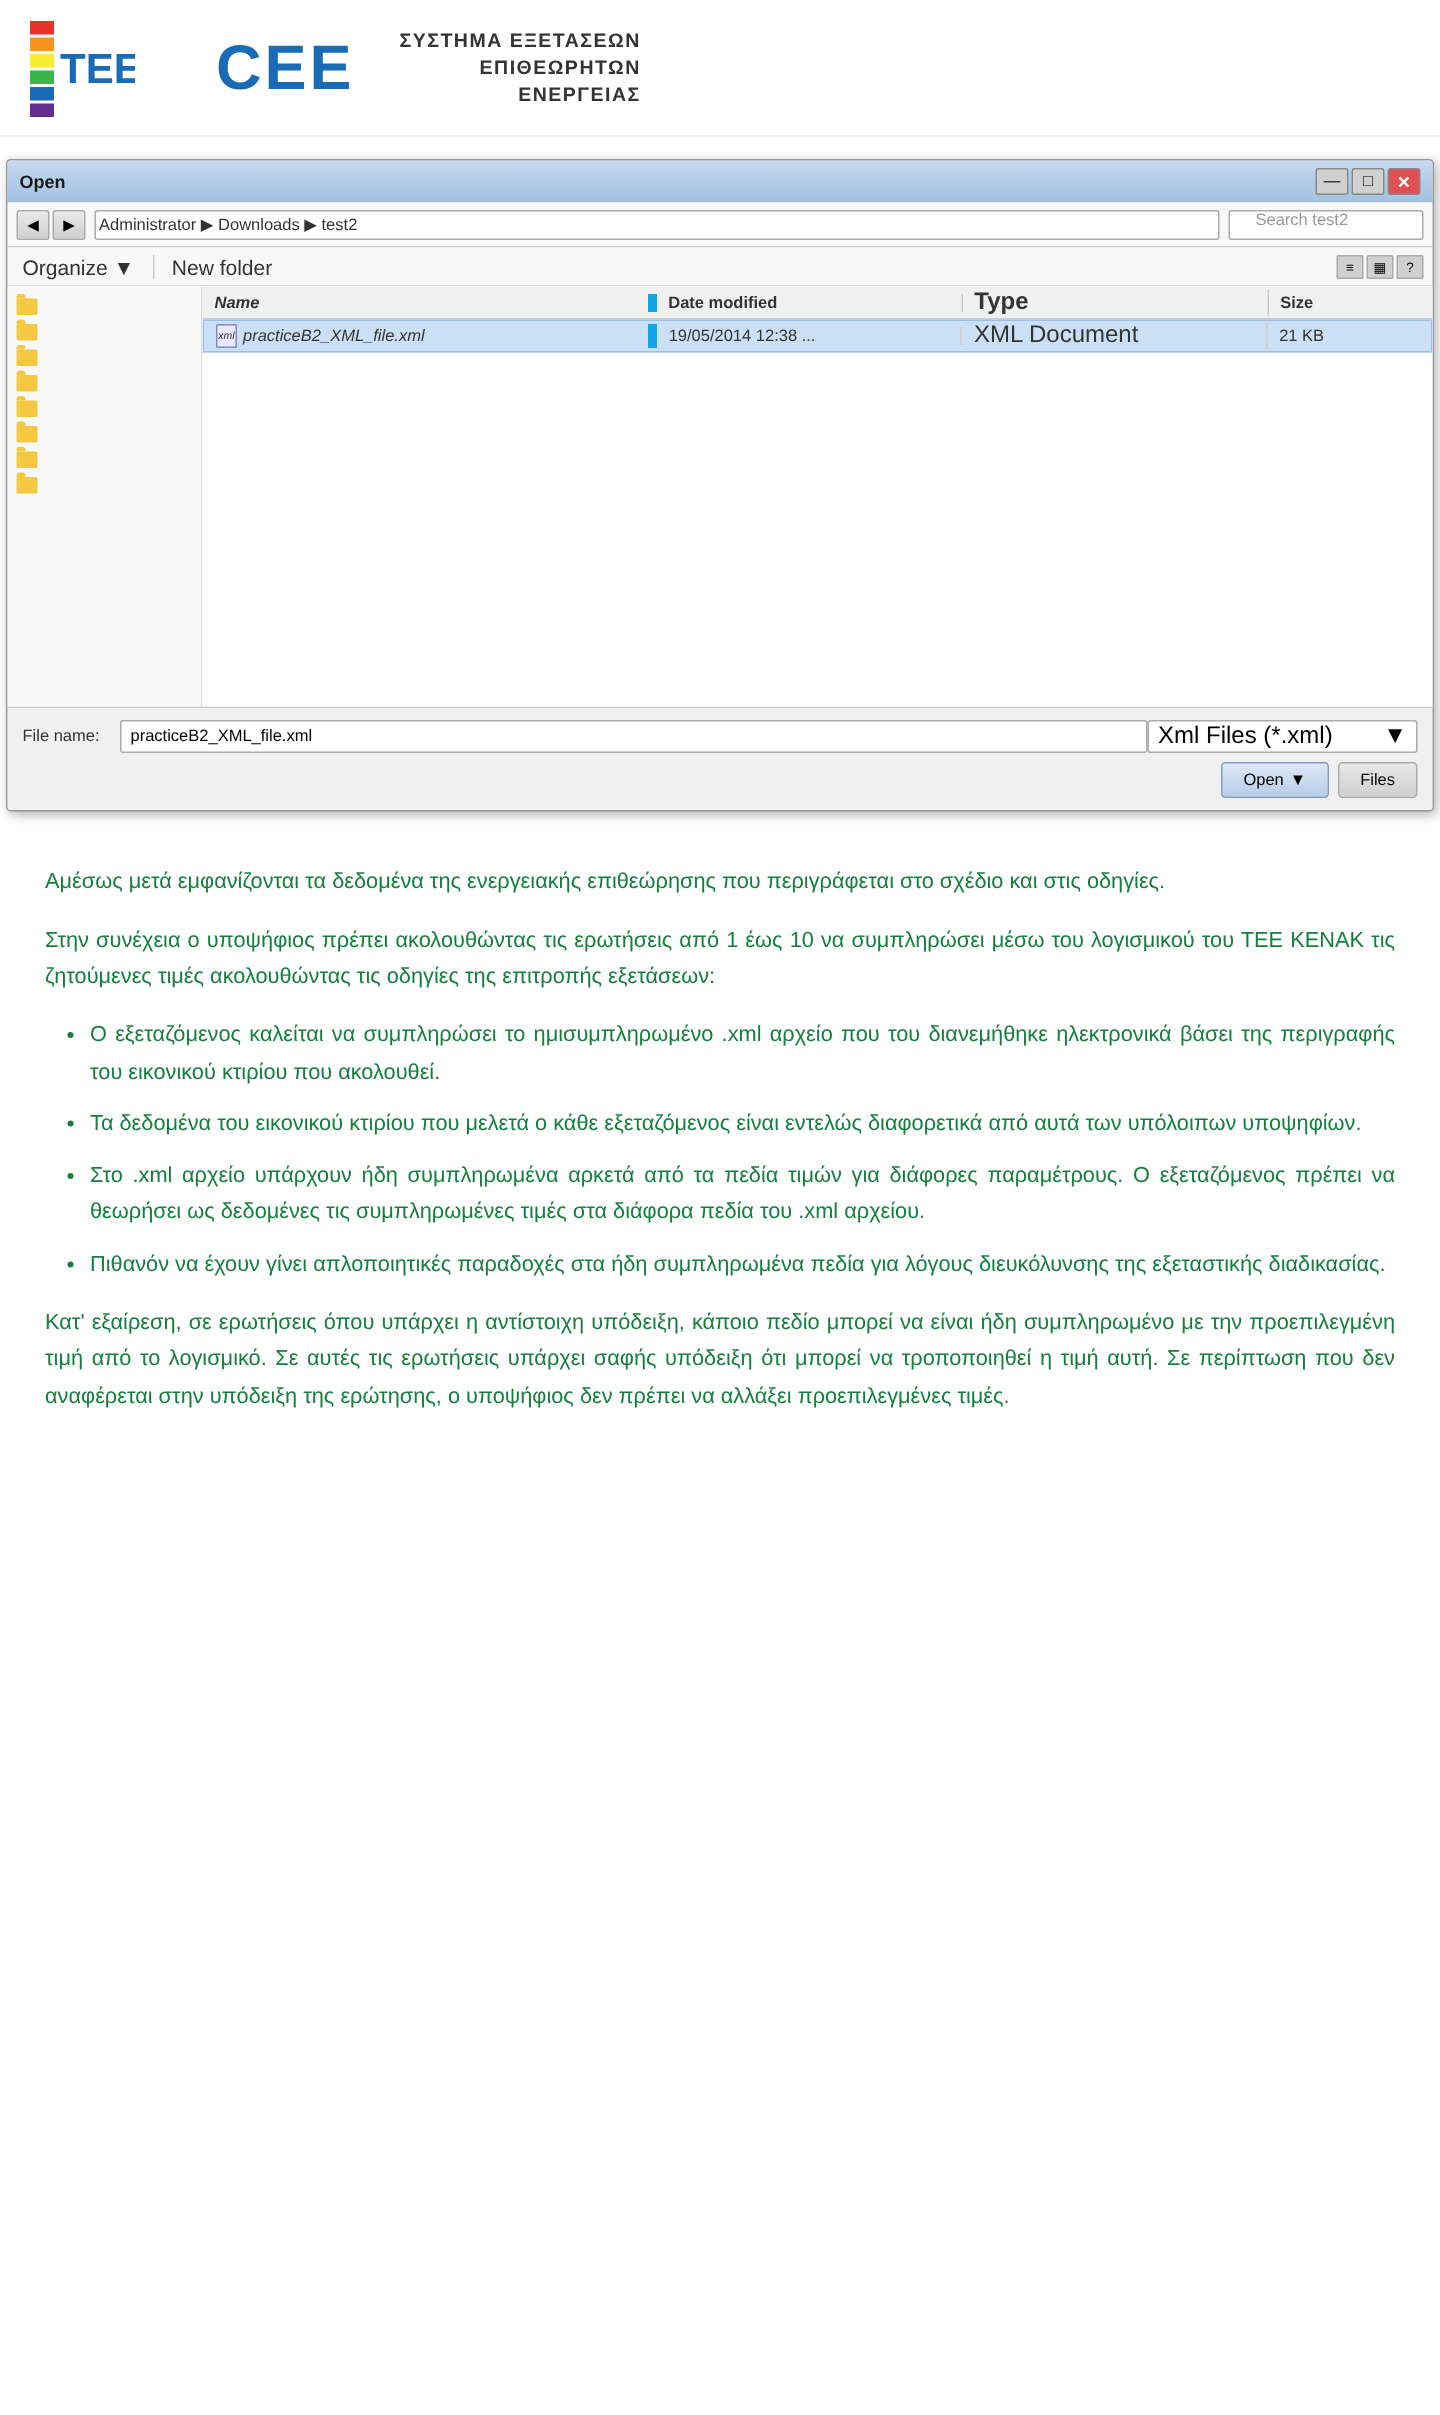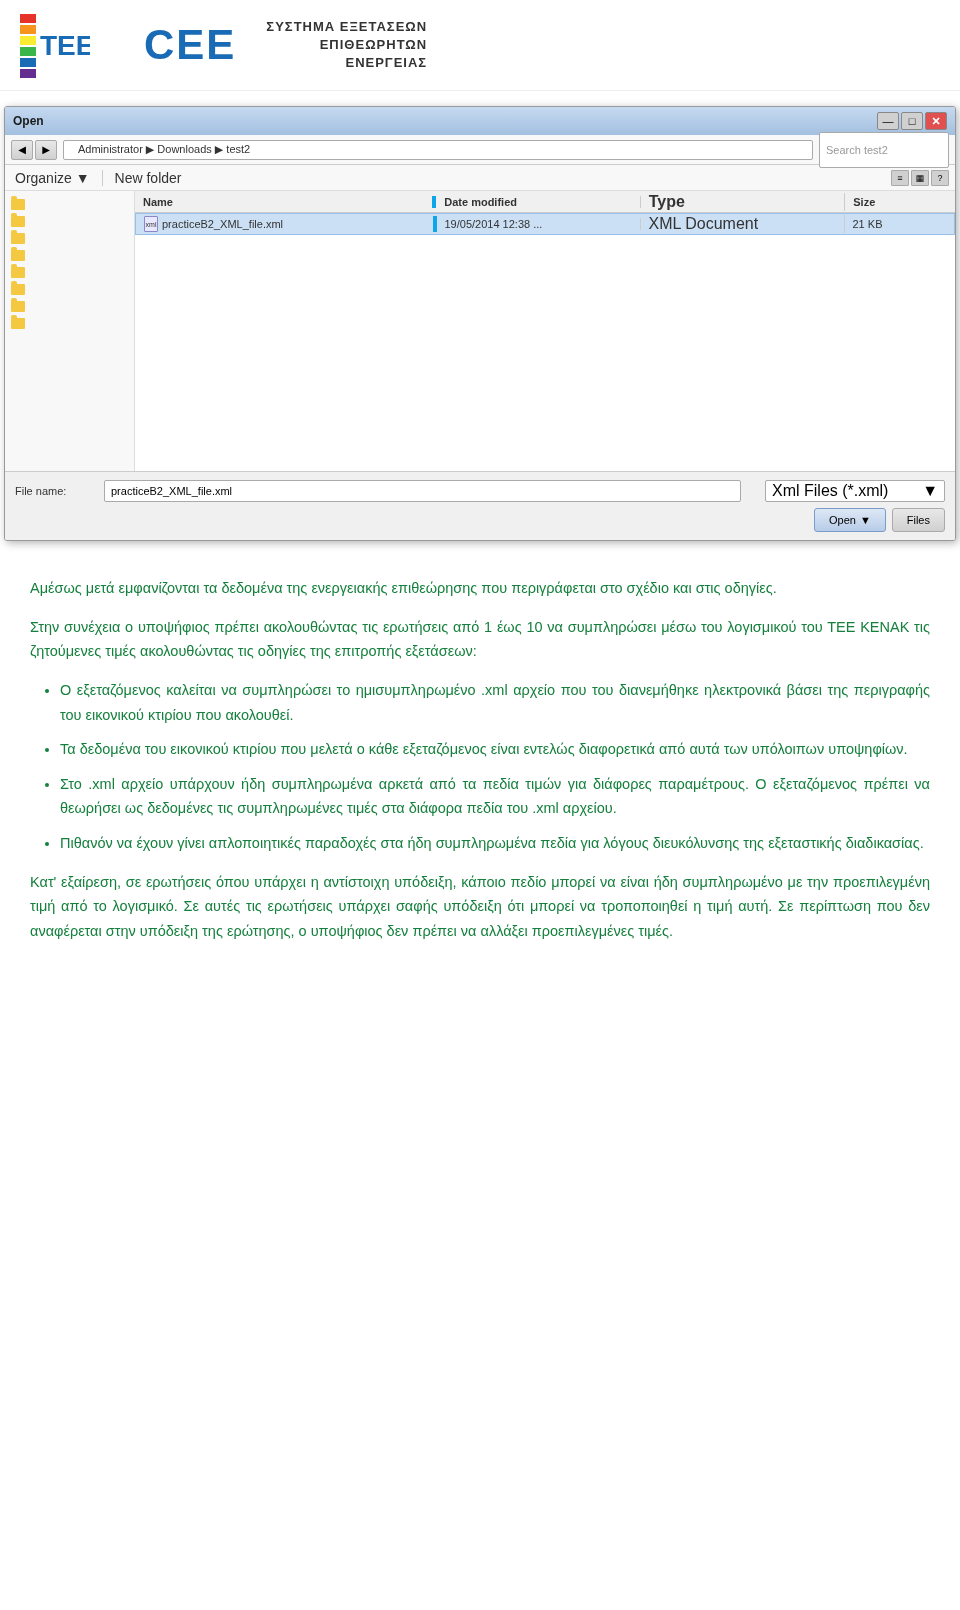--- a/index.html
+++ b/index.html
@@ -116,33 +116,32 @@
       cursor: pointer;
     }
     .address-path {
       flex: 1;
       height: 20px;
       background: white;
       border: 1px solid #aaa;
       border-radius: 2px;
       display: flex;
       align-items: center;
-      padding: 0 14px;
+      padding: 0 2px;
       font-size: 11px;
       color: #333;
     }
     .search-box {
       width: 130px;
-      height: 36px;
+      height: 20px;
       background: white;
       border: 1px solid #aaa;
       border-radius: 2px;
       display: flex;
-      align-items: center;
-      padding: 0 6px;
+      padding: 0 17px;
       font-size: 11px;
       color: #999;
     }
 
     
     .dialog-toolbar {
       background: #f8f8f8;
       border-bottom: 1px solid #ddd;
       display: flex;
       align-items: center;
@@ -227,21 +226,21 @@
       overflow-y: auto;
       background: white;
     }
     .file-list-header {
       display: flex;
       background: #f0f0f0;
       border-bottom: 1px solid #ccc;
       height: 22px;
       align-items: center;
     }
-    .file-col-name { flex: 3; padding: 0 8px; font-size: 11px; color: #333; font-weight: bold; border-right: 4px solid #0ea5e9; }
+    .file-col-name { flex: 3; padding: 0 8px; font-size: 11px; color: #333; font-weight: bold; border-right: 6px solid #0ea5e9; font-style: italic; }
     .file-col-date { flex: 2; padding: 0 8px; font-size: 11px; color: #333; font-weight: bold; border-right: 1px solid #ccc; }
     .file-col-type { flex: 2; padding: 0 8px; font-size: 16px; color: #333; font-weight: bold; border-right: 1px solid #ccc; }
     .file-col-size { flex: 1; padding: 0 8px; font-size: 11px; color: #333; font-weight: bold; }
 
     .file-row {
       display: flex;
       align-items: center;
       height: 22px;
       background: #cce0f5;
       border: 1px solid #99c0e8;
@@ -273,21 +272,21 @@
 
     
     .dialog-bottom {
       background: #f0f0f0;
       border-top: 1px solid #ccc;
       padding: 8px 10px;
     }
     .filename-row {
       display: flex;
       align-items: center;
-      gap: 24px;
+      gap: 0;
       margin-bottom: 6px;
     }
     .filename-label {
       font-size: 11px;
       color: #333;
       width: 65px;
       flex-shrink: 0;
     }
     .filename-input {
       flex: 1;

